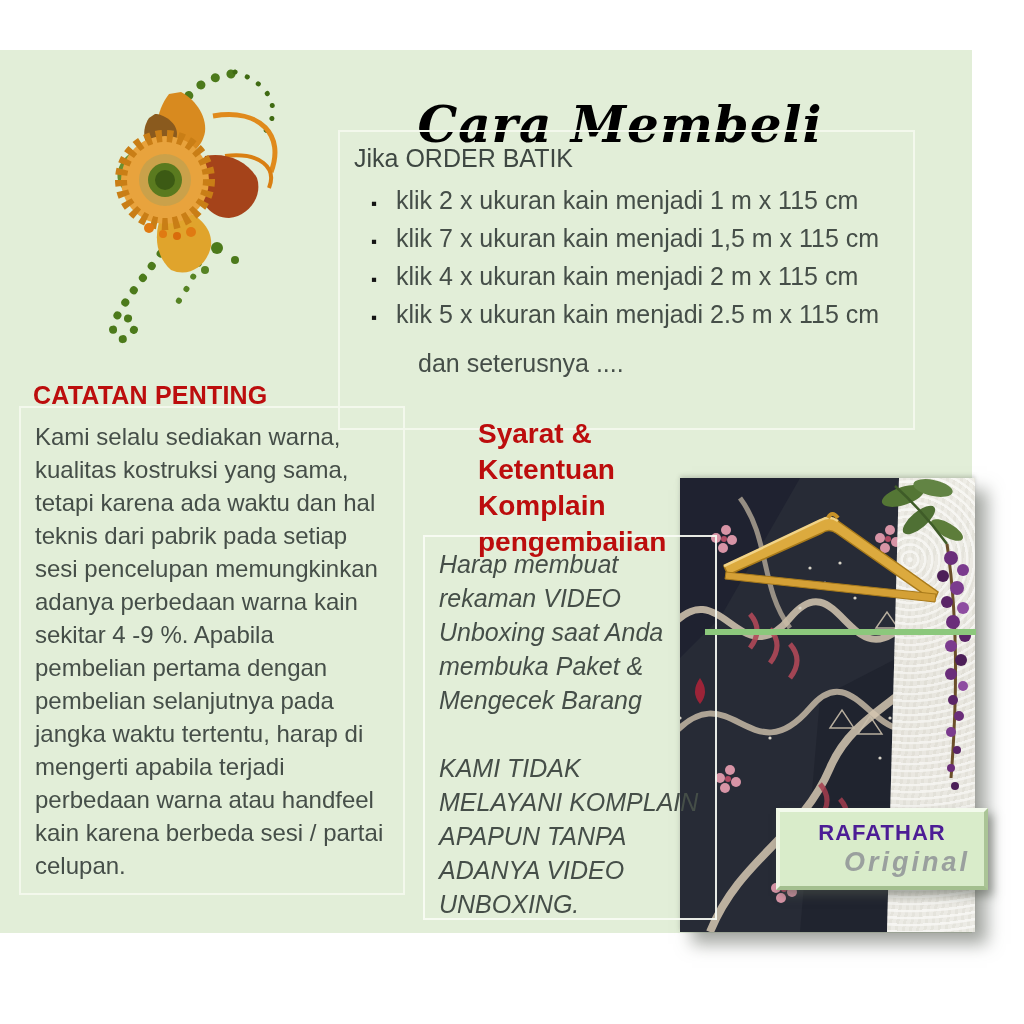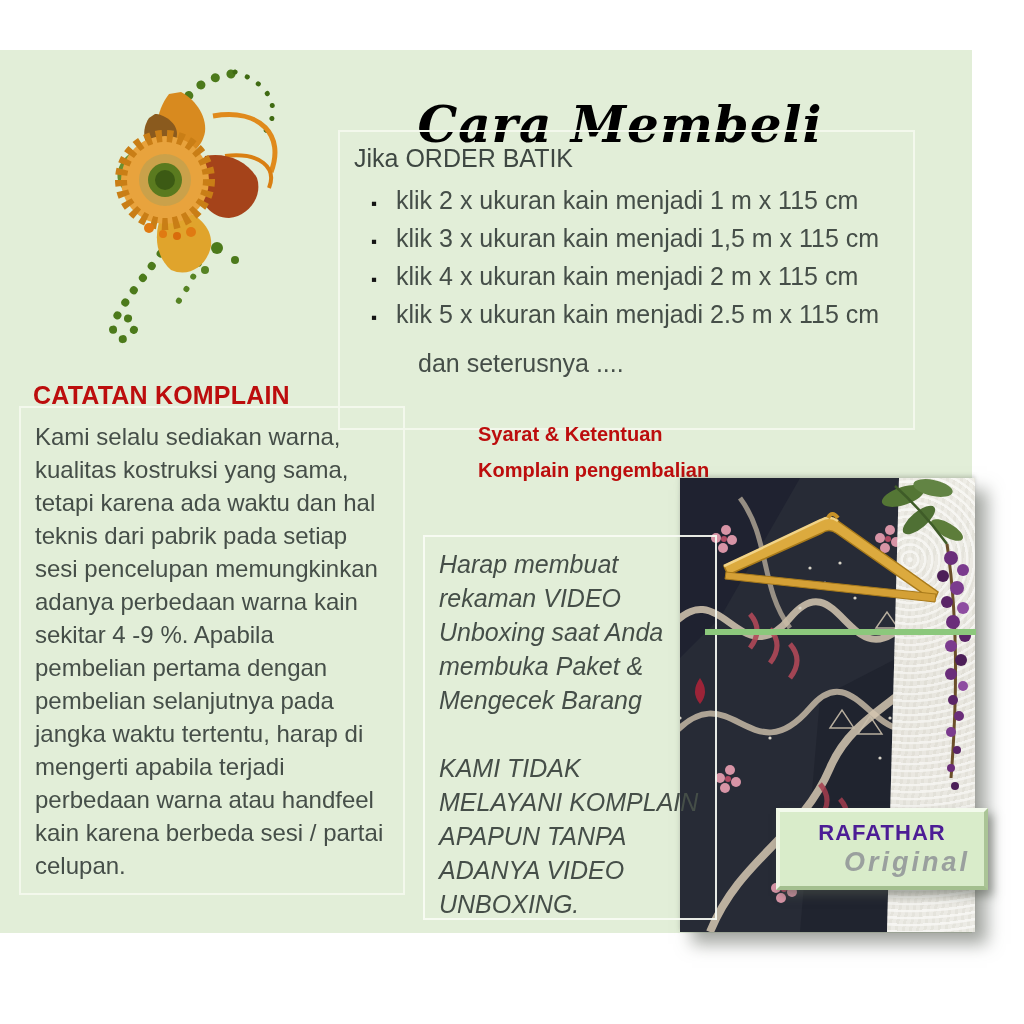--- a/index.html
+++ b/index.html
@@ -46,21 +46,21 @@
     font-size:25px;font-weight:bold;color:#bc0d0d;letter-spacing:.2px;
   }
   .left-box{
     left:19px;top:406px;width:386px;height:489px;
     padding:12px 14px;box-sizing:border-box;
     font-size:24px;line-height:33px;
   }
   
   .syarat-heading{
     position:absolute;left:478px;top:416px;width:258px;
-    font-size:20px;font-weight:bold;color:#bc0d0d;line-height:36px;
+    font-size:28px;font-weight:bold;color:#bc0d0d;line-height:36px;
   }
   .right-box{
     left:423px;top:535px;width:294px;height:385px;
     padding:10px 14px;box-sizing:border-box;
     font-size:25px;line-height:34px;
     border-color:rgba(248,252,244,.92);
     z-index:20;
   }
   .right-box p{margin:0;font-style:italic;}
   .right-box p + p{margin-top:34px;}
@@ -147,34 +147,34 @@
 <div class="title">Cara Membeli</div>
 
 <div class="box order-box">
   <div class="order-heading">Jika ORDER BATIK</div>
   <div class="o-item">
     <span class="bullet">▪</span>
     <span>klik 2 x ukuran kain menjadi 1 m x 115 cm</span>
   </div>
   <div class="o-item">
     <span class="bullet">▪</span>
-    <span>klik 3 x ukuran kain menjadi 1,5 m x 115 cm</span>
+    <span>klik 7 x ukuran kain menjadi 1,5 m x 115 cm</span>
   </div>
   <div class="o-item">
     <span class="bullet">▪</span>
     <span>klik 4 x ukuran kain menjadi 2 m x 115 cm</span>
   </div>
   <div class="o-item">
     <span class="bullet">▪</span>
     <span>klik 5 x ukuran kain menjadi 2.5 m x 115 cm</span>
   </div>
   <div class="order-footer">dan seterusnya ....</div>
 </div>
 
-<div class="catatan-heading">CATATAN KOMPLAIN</div>
+<div class="catatan-heading">CATATAN PENTING</div>
 <div class="box left-box">
   <span>Kami selalu sediakan warna, kualitas kostruksi yang sama, tetapi karena ada waktu dan hal teknis dari pabrik pada setiap sesi pencelupan memungkinkan adanya perbedaan warna kain sekitar 4 -9 %. Apabila pembelian pertama dengan pembelian selanjutnya pada jangka waktu tertentu, harap di mengerti apabila terjadi perbedaan warna atau handfeel kain karena berbeda sesi / partai celupan.</span>
 </div>
 
 <div class="syarat-heading">Syarat &amp; Ketentuan Komplain pengembalian</div>
 
 <div class="photo">
 
   <svg class="batik-svg" width="295" height="454" viewBox="0 0 295 454">
     <rect width="295" height="454" fill="#272b36"></rect>

